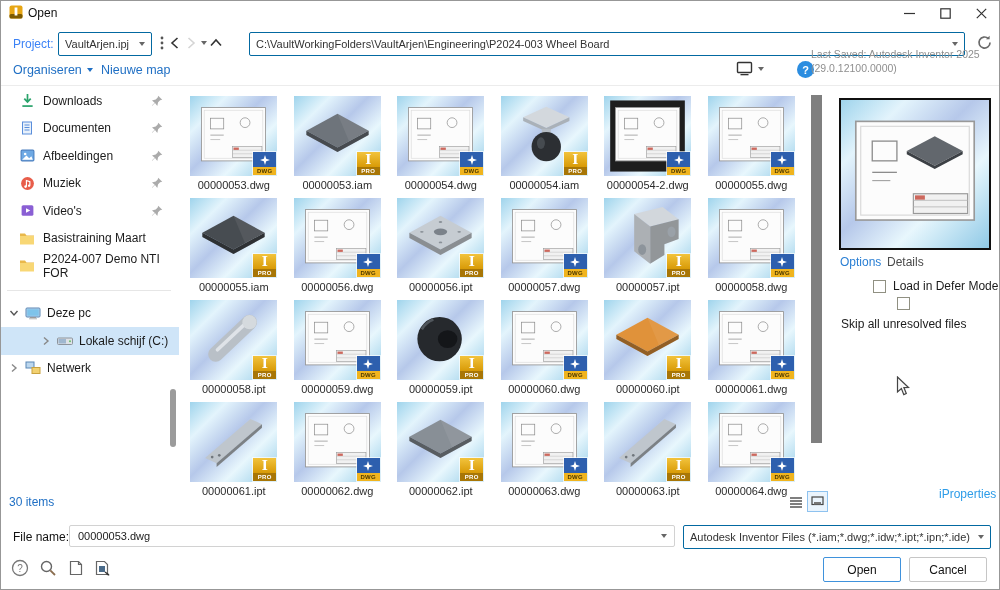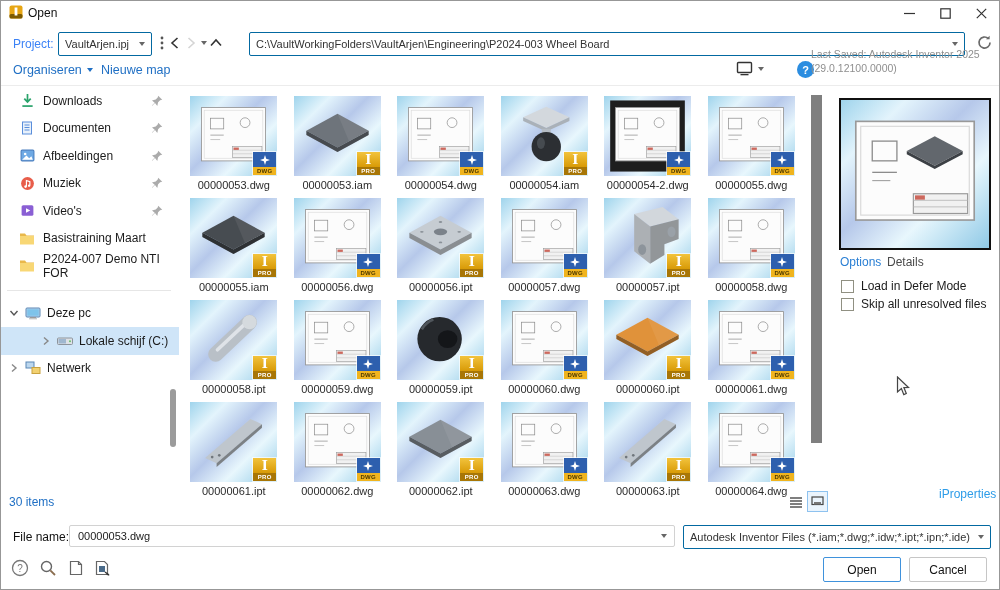--- a/index.html
+++ b/index.html
@@ -825,25 +825,25 @@
 <rect x="44" y="57" width="33" height="12" fill="#f1f1f1" stroke="#999" stroke-width="0.7"></rect>
 <line x1="44" y1="61" x2="77" y2="61" stroke="#b5b5b5" stroke-width="0.5"></line>
 <line x1="44" y1="65" x2="77" y2="65" stroke="#b5b5b5" stroke-width="0.5"></line>
 <rect x="45" y="58" width="6" height="2.6" fill="#c0392b" opacity="0.75"></rect>
 <polygon points="57,22 74,31 57,40 40,31" fill="#62676d"></polygon>
 <polygon points="40,31 57,40 74,31 74,33 57,42 40,33" fill="#3c4045"></polygon>
       </svg>
     </div>
   <span class="opt-link">Options</span>
   <span class="det-link">Details</span>
-  <div class="chkrow" style="top:278px;">
+  <div class="chkrow" style="top:278px;margin-left:32px;">
     <span class="chkbox"></span>
     <span>Load in Defer Mode</span>
   </div>
-  <div class="chkrow" style="top:296px;">
+  <div class="chkrow" style="top:296px;flex-direction:column;">
     <span class="chkbox"></span>
     <span>Skip all unresolved files</span>
   </div>
   <span class="iprops">iProperties</span>
 
   <span class="count-label">30 items</span>
   <div class="list-toggle">
     <svg width="16" height="16" viewBox="0 0 16 16">
         <path d="M2 4h12M2 7h12M2 10h12M2 13h12" stroke="#555" stroke-width="1.5"></path>
       </svg>

